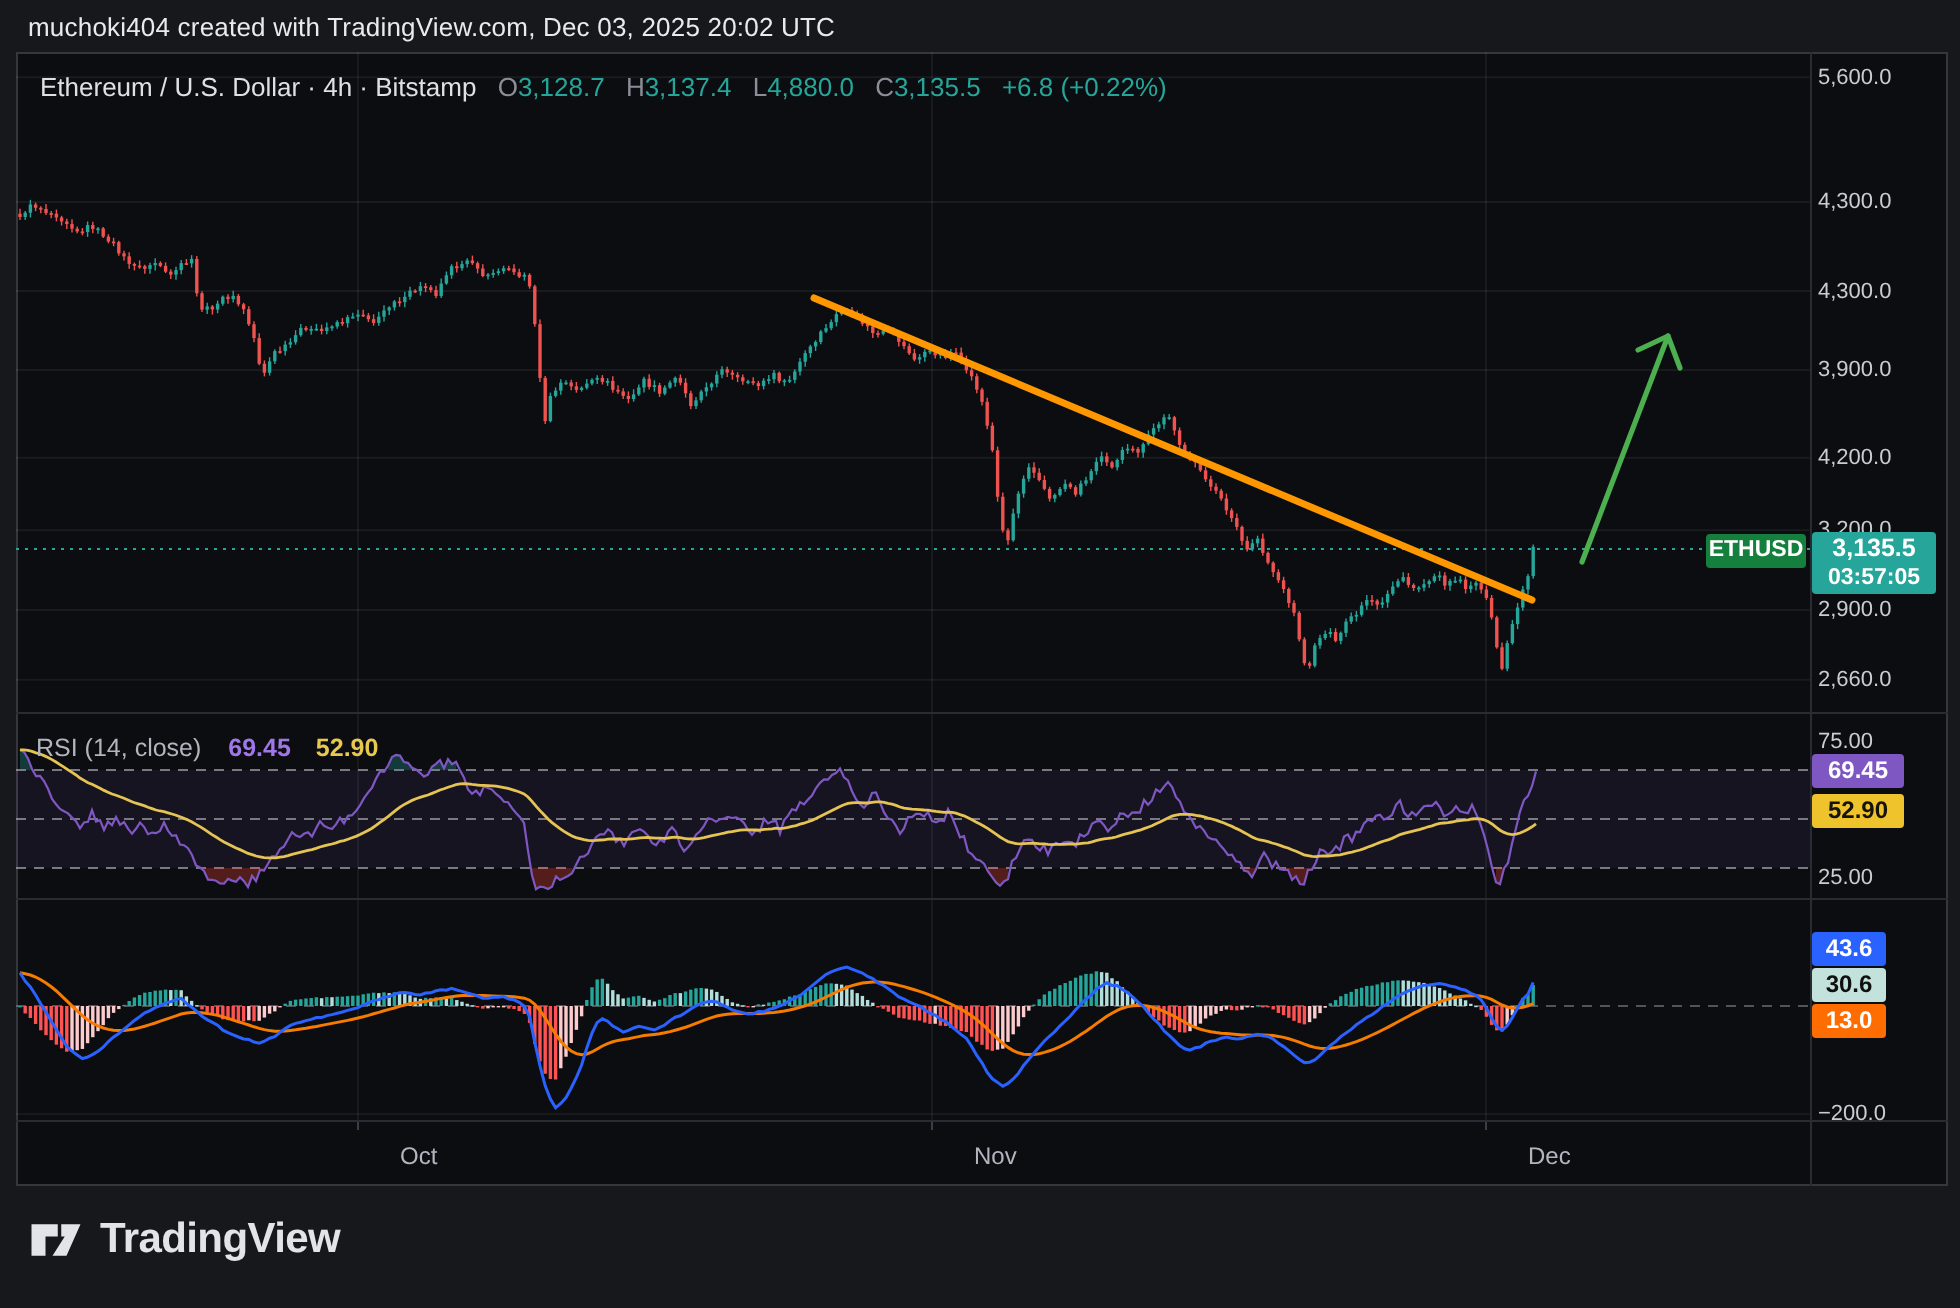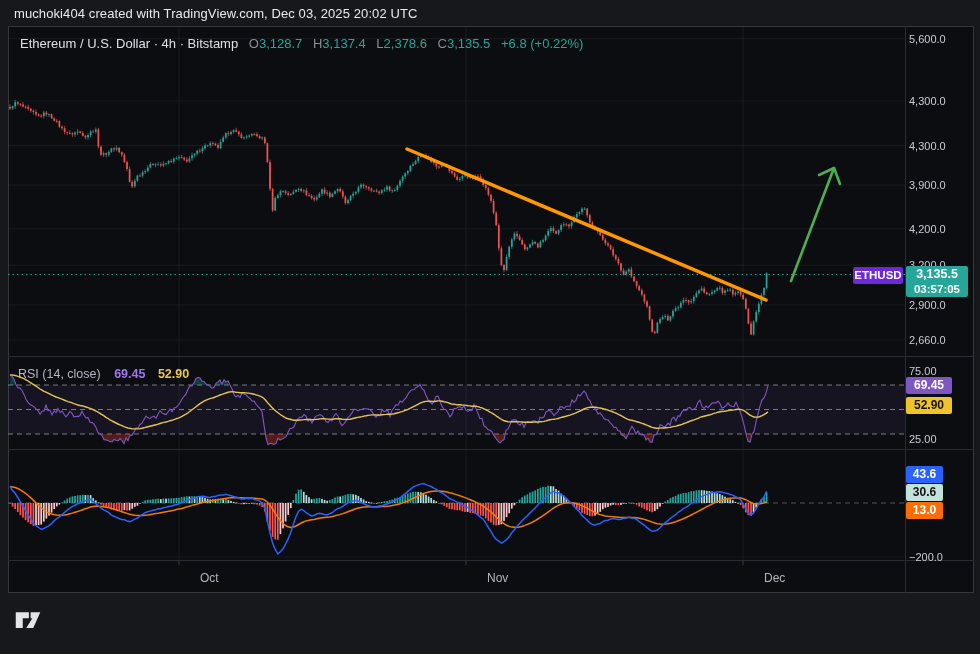--- a/index.html
+++ b/index.html
@@ -17,21 +17,21 @@
   #rsi-legend{left:18px;top:367px;font-size:12.5px;color:#b2b5be;}
   #rsi-legend .v1{color:#a077e8;font-weight:bold;margin-left:10px;}
   #rsi-legend .v2{color:#e8c84f;font-weight:bold;margin-left:9px;}
   #macd-legend{left:18px;top:471px;font-size:12.5px;color:#b2b5be;}
   #macd-legend .vh{color:#cfe8e2;font-weight:bold;margin-left:10px;}
   #macd-legend .vm{color:#4d7cfe;font-weight:bold;margin-left:9px;}
   #macd-legend .vs{color:#ff8c40;font-weight:bold;margin-left:9px;}
   .axis-label{left:909px;width:62px;font-size:11px;color:#c9ccd3;height:16px;line-height:16px;}
   .time-label{top:571px;font-size:12px;color:#b2b5be;width:30px;text-align:left;margin-left:36px;}
   .badge{border-radius:2px;text-align:center;font-weight:bold;box-sizing:border-box;}
-  #ethusd-pill{left:853px;top:267px;width:50px;height:17px;line-height:17px;background:#6d28d9;color:#fff;font-size:11.5px;border-radius:2px;text-align:center;font-weight:bold;}
+  #ethusd-pill{left:853px;top:267px;width:50px;height:17px;line-height:17px;background:#15803d;color:#fff;font-size:11.5px;border-radius:2px;text-align:center;font-weight:bold;}
   #price-pill{left:906px;top:266px;width:62px;height:31px;background:#26a69a;color:#fff;border-radius:2px;text-align:center;}
   #price-pill .p{font-size:12.5px;font-weight:bold;line-height:16px;}
   #price-pill .c{font-size:11.5px;line-height:14px;}
   #rsi-badge-main{left:906px;top:377px;width:46px;height:17px;line-height:17px;background:#7e57c2;color:#fff;font-size:12px;}
   #rsi-badge-ma{left:906px;top:397px;width:46px;height:17px;line-height:17px;background:#efc32c;color:#15130a;font-size:12px;}
   #macd-badge-line{left:906px;top:466px;width:37px;height:17px;line-height:17px;background:#2962ff;color:#fff;font-size:12px;}
   #macd-badge-hist{left:906px;top:484px;width:37px;height:17px;line-height:17px;background:#c3e2db;color:#10100f;font-size:12px;}
   #macd-badge-sig{left:906px;top:502px;width:37px;height:17px;line-height:17px;background:#ff6d00;color:#fff;font-size:12px;}
   #logo{left:14px;top:607px;display:flex;align-items:center;gap:8px;color:#e2e4e8;}
   #logo .txt{font-size:21px;font-weight:bold;letter-spacing:-0.3px;}
@@ -983,21 +983,21 @@
         <line x1="8" y1="449.5" x2="974" y2="449.5" stroke="#2a2c33" stroke-width="1"></line>
         <line x1="8" y1="560.5" x2="974" y2="560.5" stroke="#2a2c33" stroke-width="1"></line>
         <line x1="905.5" y1="26" x2="905.5" y2="593" stroke="#2a2c33" stroke-width="1"></line>
       </g>
     </svg>
 
   <div class="abs legend" id="price-legend">
     <span>Ethereum / U.S. Dollar · 4h · Bitstamp</span><span class="sep"></span>
     <span class="ohlc-l">O</span><span class="ohlc-v">3,128.7</span><span class="sep"></span>
     <span class="ohlc-l">H</span><span class="ohlc-v">3,137.4</span><span class="sep"></span>
-    <span class="ohlc-l">L</span><span class="ohlc-v">2,378.6</span><span class="sep"></span>
+    <span class="ohlc-l">L</span><span class="ohlc-v">4,880.0</span><span class="sep"></span>
     <span class="ohlc-l">C</span><span class="ohlc-v">3,135.5</span><span class="sep"></span>
     <span class="ohlc-v">+6.8 (+0.22%)</span>
   </div>
 
   <div class="abs legend" id="rsi-legend">
     <span>RSI (14, close)</span>
     <span class="v1">69.45</span>
     <span class="v2">52.90</span>
   </div>
 
@@ -1032,14 +1032,15 @@
       <div class="abs time-label" style="left: 164px;">Oct</div>
       <div class="abs time-label" style="left: 451px;">Nov</div>
       <div class="abs time-label" style="left: 728px;">Dec</div>
     </div>
 
   <div class="abs" id="logo">
     <svg width="28" height="26" viewBox="0 0 32 28">
       <path d="M2 5 h15 v7 h-7 v11 h-8 z" fill="#e2e4e8"></path>
       <path d="M19 5 h11 l-8 18 h-8 l7 -11 h-2 z" fill="#e2e4e8"></path>
     </svg>
+    <span class="txt">TradingView</span>
   </div>
 </div>
 
 </body></html>

